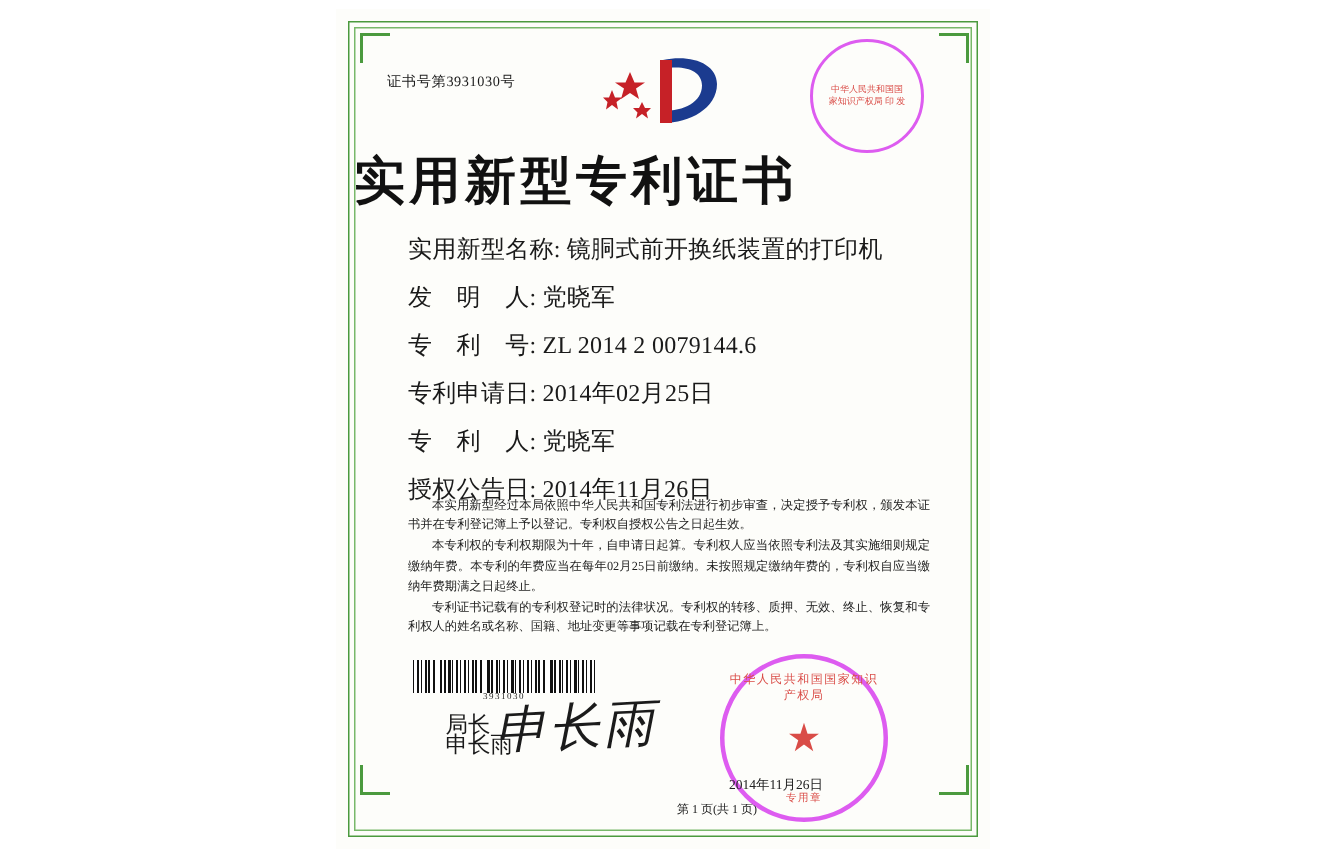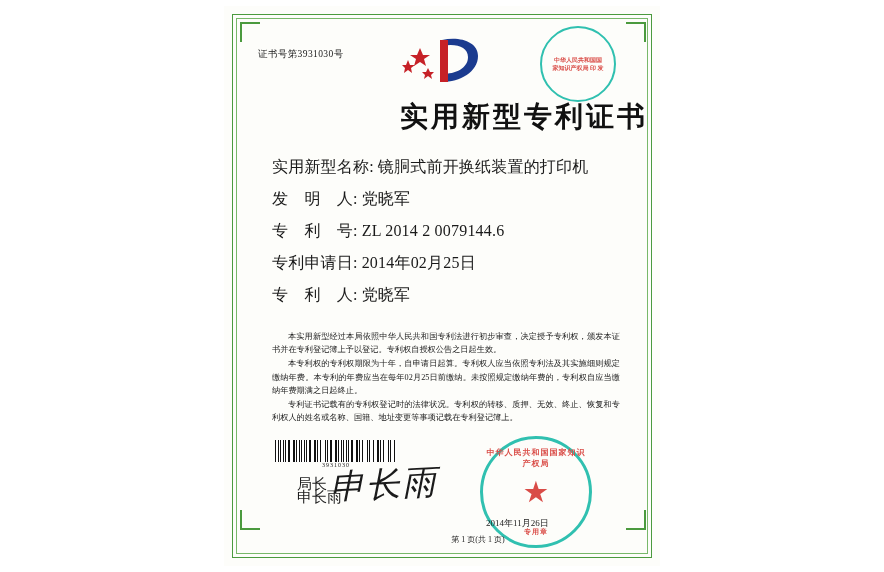--- a/index.html
+++ b/index.html
@@ -74,22 +74,22 @@
     left: 402px;
     top: 34px;
     width: 90px;
     height: 54px;
   }
   .title {
     position: absolute;
     left: 236px;
     top: 98px;
     width: 412px;
-    text-align: right;
-    font-size: 28px;
+    text-align: left;
+    font-size: 34px;
     font-weight: bold;
     letter-spacing: 3px;
     color: #111;
     font-family: "Liberation Serif", serif;
   }
 
   .fields {
     position: absolute;
     left: 272px;
     top: 160px;
@@ -181,24 +181,23 @@
     text-align: center;
     font-size: 8px;
     color: #222;
     padding-left: 36px;
   }
 
   
   .seal {
     position: absolute;
     border-radius: 50%;
-    border: 2px solid #14b8a6;
+    border: 2px solid #d946ef;
     color: #d5342f;
     opacity: 0.88;
-    font-weight: bold;
   }
   .seal-top {
     left: 540px;
     top: 26px;
     width: 72px;
     height: 72px;
   }
   .seal-top .seal-text {
     position: absolute;
     left: 0; top: 0; right: 0; bottom: 0;
@@ -279,20 +278,24 @@
       <span class="val">ZL 2014 2 0079144.6</span>
     </div>
     <div class="field">
       <span class="lbl">专利申请日:</span>
       <span class="val">2014年02月25日</span>
     </div>
     <div class="field">
       <span class="lbl">专　利　人:</span>
       <span class="val">党晓军</span>
     </div>
+    <div class="field tight">
+      <span class="lbl">授权公告日:</span>
+      <span class="val">2014年11月26日</span>
+    </div>
   </div>
 
   <div class="body-text">
     <p>本实用新型经过本局依照中华人民共和国专利法进行初步审查，决定授予专利权，颁发本证书并在专利登记簿上予以登记。专利权自授权公告之日起生效。</p>
     <p>本专利权的专利权期限为十年，自申请日起算。专利权人应当依照专利法及其实施细则规定缴纳年费。本专利的年费应当在每年02月25日前缴纳。未按照规定缴纳年费的，专利权自应当缴纳年费期满之日起终止。</p>
     <p>专利证书记载有的专利权登记时的法律状况。专利权的转移、质押、无效、终止、恢复和专利权人的姓名或名称、国籍、地址变更等事项记载在专利登记簿上。</p>
   </div>
 
   <div class="barcode"></div>
   <div class="barcode-text">3931030</div>

